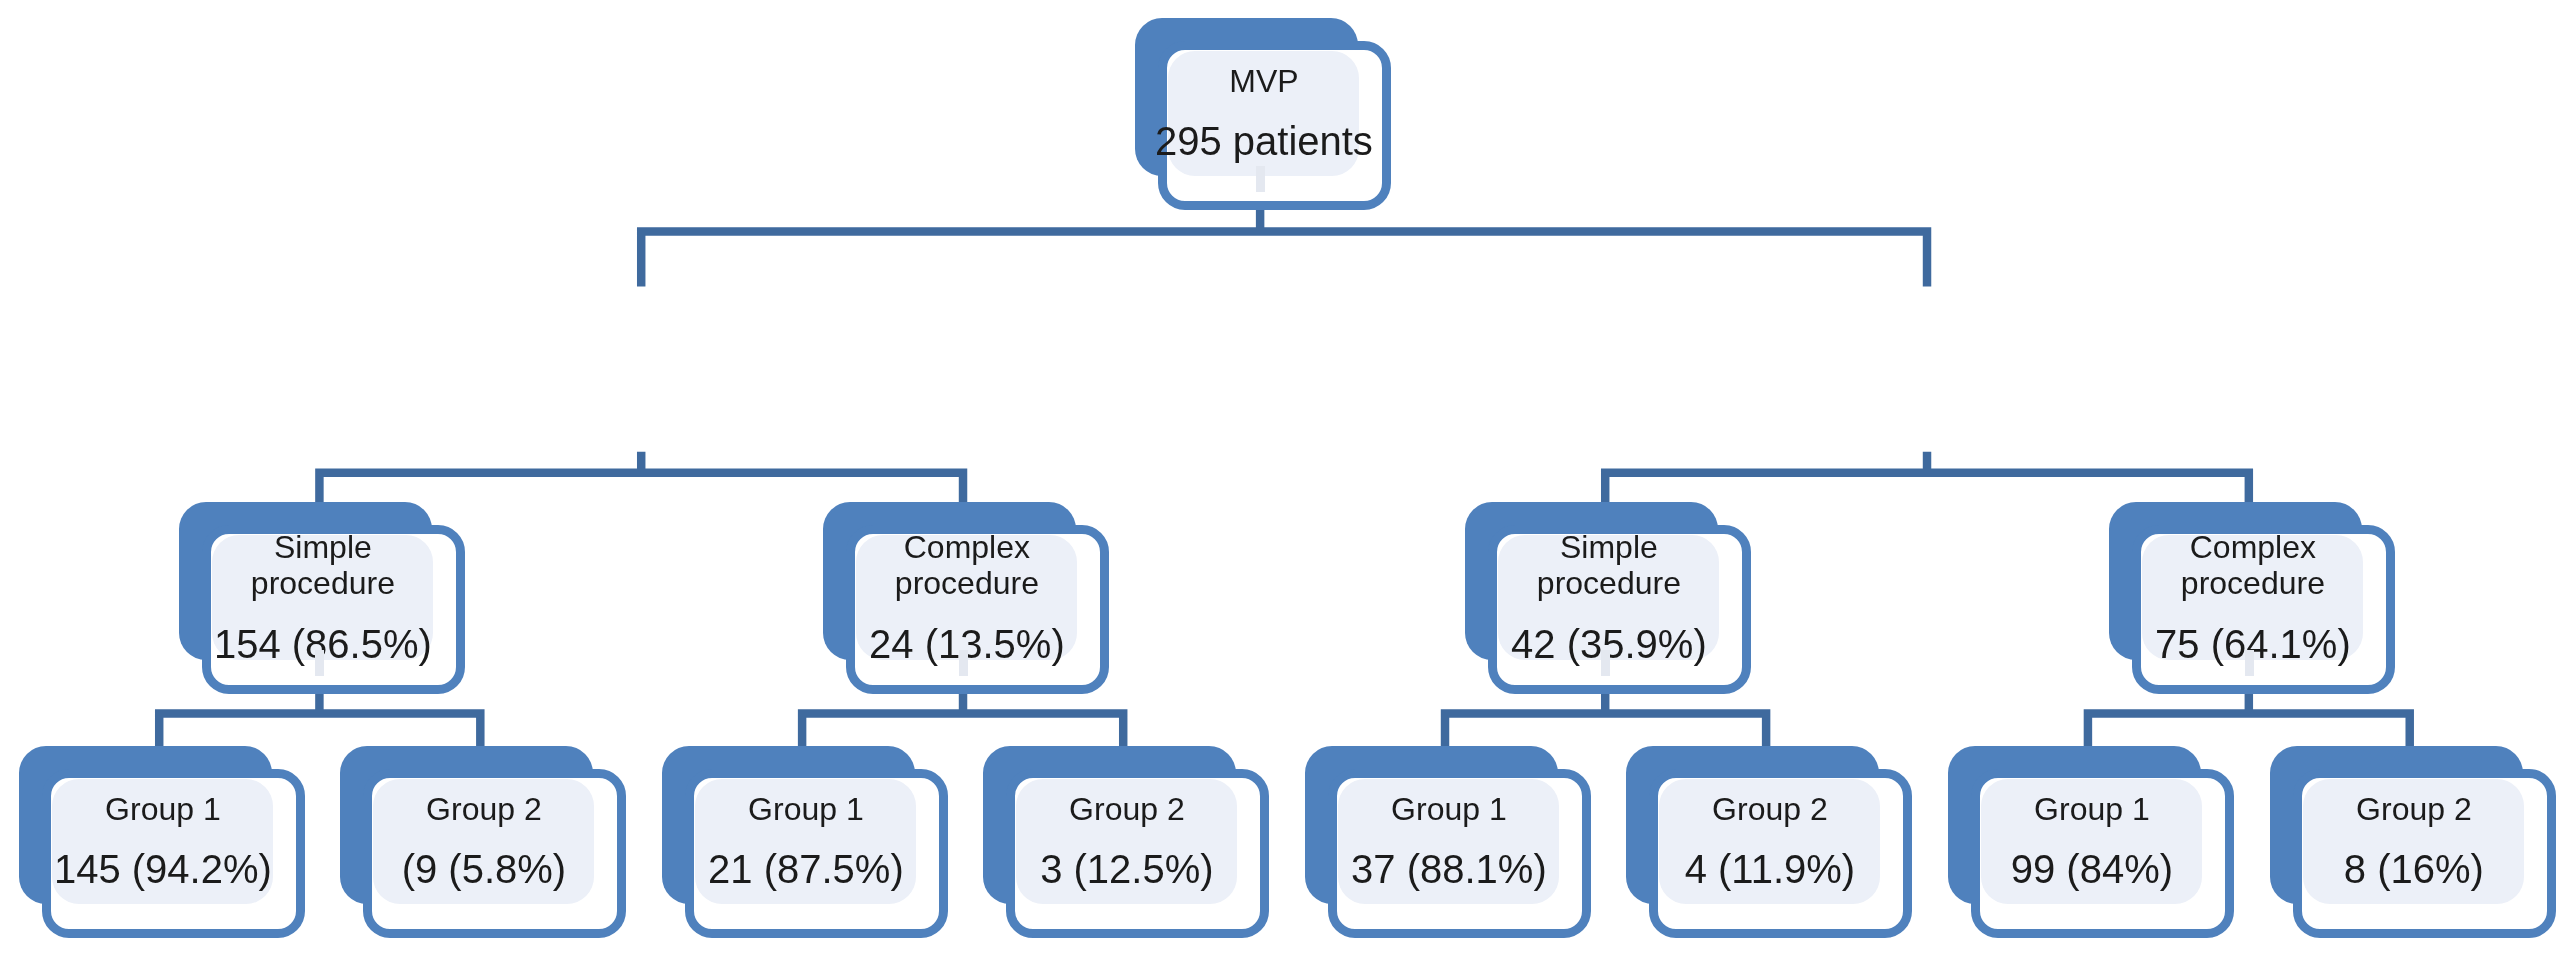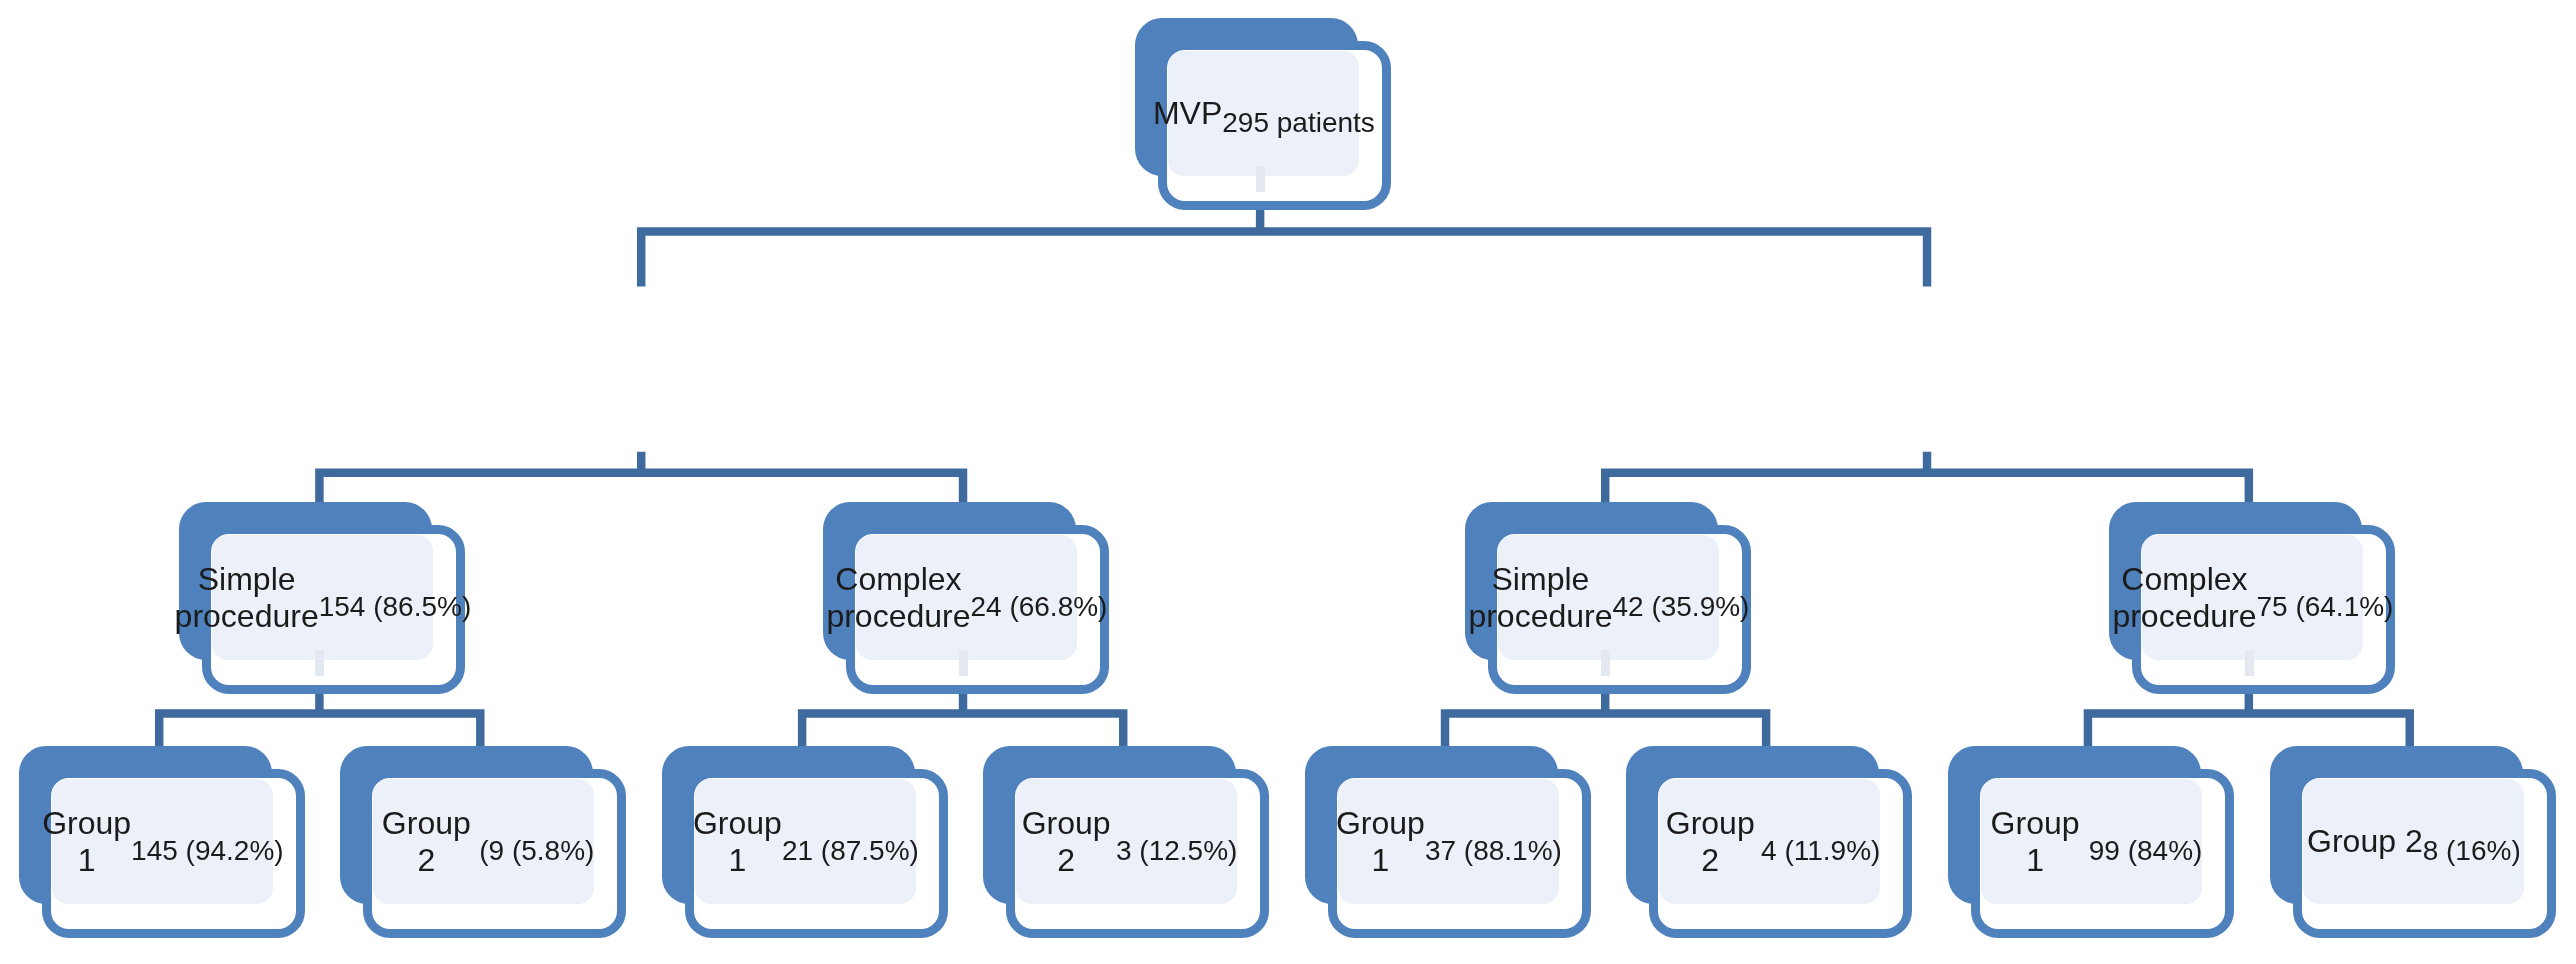--- a/index.html
+++ b/index.html
@@ -12,29 +12,29 @@
     position:absolute;left:-22.6px;top:-22.6px;
     width:calc(100% - 10px);height:calc(100% - 11.3px);
     background:#4f81bd;border-radius:27px;
   }
   .card{
     position:absolute;inset:0;
     background:#ffffff;border:9.2px solid #4f81bd;border-radius:27px;
   }
   .panel{
     position:absolute;left:1.4px;top:1.4px;right:22.6px;bottom:25.4px;
-    background:#ecf0f8;border-radius:16px;
-    display:flex;flex-direction:row;align-items:center;justify-content:center;
+    background:#ecf0f8;border-radius:27px;
+    display:flex;flex-direction:column;align-items:center;justify-content:center;
     text-align:center;
   }
   .label{
     font-size:32px;line-height:1.15;color:#1b1b1b;max-width:176px;
   }
   .value{
-    font-size:28px;line-height:1.15;color:#1b1b1b;margin-top:18.4px;white-space:nowrap;
+    font-size:40px;line-height:1.15;color:#1b1b1b;margin-top:18.4px;white-space:nowrap;
   }
   .ghost{
     position:absolute;left:calc(50% - 18.4px);bottom:9.2px;width:9.2px;height:25.4px;
     background:#e4e8f0;
   }
 </style>
 </head>
 <body>
 
 <div id="stage">
@@ -76,21 +76,21 @@
       </div>
       <div class="ghost"></div>
     </div>
   </div>
 
   <div class="node" style="left:846px;top:525px;width:263px">
     <div class="shadow"></div>
     <div class="card">
       <div class="panel">
         <div class="label">Complex procedure</div>
-        <div class="value">24 (66.8%)</div>
+        <div class="value">24 (13.5%)</div>
       </div>
       <div class="ghost"></div>
     </div>
   </div>
 
   <div class="node" style="left:1488px;top:525px;width:263px">
     <div class="shadow"></div>
     <div class="card">
       <div class="panel">
         <div class="label">Simple procedure</div>

